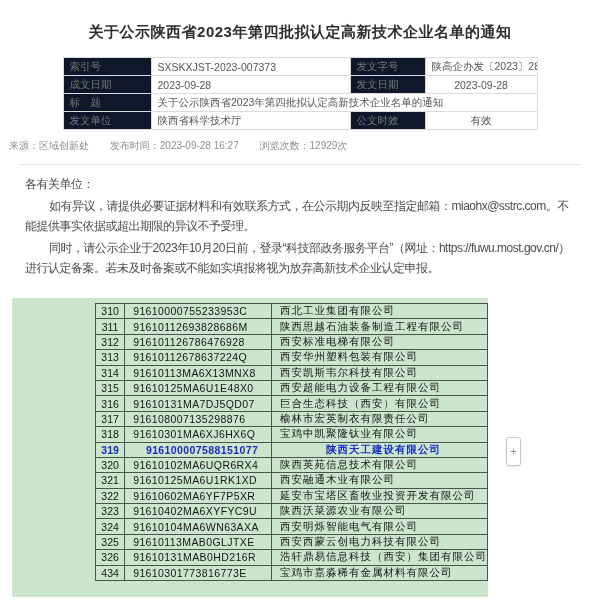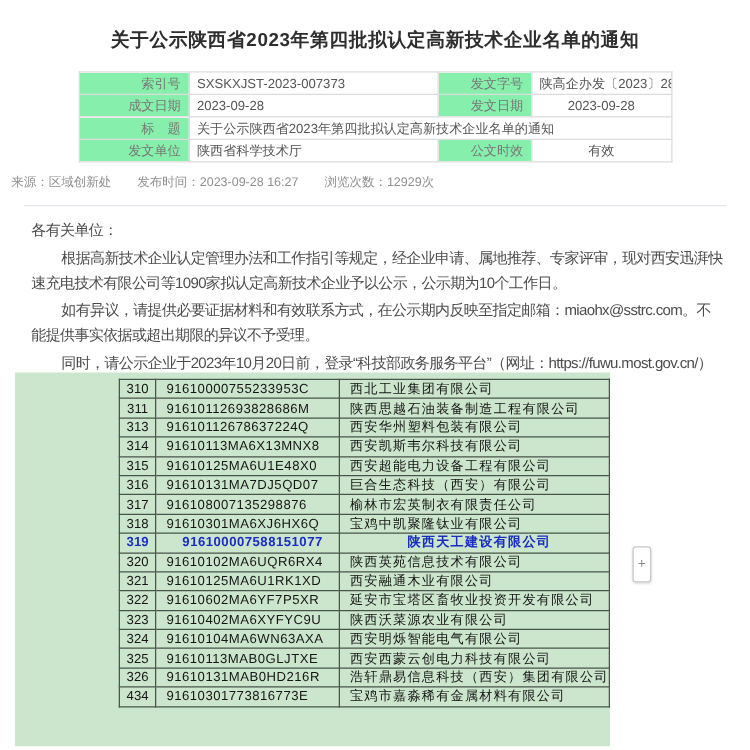--- a/index.html
+++ b/index.html
@@ -4,21 +4,21 @@
 <style>
   * { margin:0; padding:0; box-sizing:border-box; }
   html,body { width:600px; height:600px; }
   body { background:#ffffff; font-family:"Liberation Sans", sans-serif; }
   .page { position:relative; width:600px; height:600px; background:#fff; overflow:hidden; }
 
   .title { text-align:center; padding-top:23px; font-size:15px; font-weight:bold; color:#2e2e2e; letter-spacing:0.5px; }
 
   .meta { width:474px; margin:15px auto 0; border-collapse:collapse; table-layout:fixed; }
   .meta td { border:1px solid #dcdcdc; height:18px; font-size:10.5px; padding:1px 6px; color:#555; overflow:hidden; white-space:nowrap; }
-  .meta .lbl { background:#86efac; text-align:right; color:#777;margin-left:45px; }
+  .meta .lbl { background:#0f172a; text-align:left; color:#777;margin-left:45px; }
   .meta .v2 { text-align:center; }
 
   .srcline { text-align:left; margin-top:9px; font-size:10px; color:#8f8f8f; }
   .srcline span { margin:0 9px; }
 
   .divider { width:562px; margin:11px auto 0; border:none; border-top:1px solid #e6e6ee; }
 
   .bodytext { margin:9px 22px 0 25px; font-size:12px; color:#4c4c4c; line-height:20px; letter-spacing:-0.5px; }
   .salutation { margin-top:2px; }
   .para { text-indent:2em; margin-top:2px; }
@@ -77,37 +77,41 @@
   <div class="srcline">
     <span>来源：区域创新处</span>
     <span>发布时间：2023-09-28 16:27</span>
     <span>浏览次数：12929次</span>
   </div>
 
   <hr class="divider">
 
   <div class="bodytext">
     <p class="salutation">各有关单位：</p>
-    <p class="para">根据高新技术企业认定管理办法和工作指引等规定，经企业申请、属地推荐、专家评审，现对西安迅湃快速充电技术有限公司等1090家拟认定高新技术企业予以公示，公示期为10个工作日。</p>
     <p class="para">如有异议，请提供必要证据材料和有效联系方式，在公示期内反映至指定邮箱：miaohx@sstrc.com。不能提供事实依据或超出期限的异议不予受理。</p>
     <p class="para">同时，请公示企业于2023年10月20日前，登录“科技部政务服务平台”（网址：https://fuwu.most.gov.cn/）进行认定备案。若未及时备案或不能如实填报将视为放弃高新技术企业认定申报。</p>
   </div>
 
   <div class="panel">
     <table class="ent">
       <tbody>
           <tr>
         <td class="no">310</td>
         <td class="id">91610000755233953C</td>
         <td class="nm">西北工业集团有限公司</td>
       </tr>
       <tr>
         <td class="no">311</td>
         <td class="id">91610112693828686M</td>
         <td class="nm">陕西思越石油装备制造工程有限公司</td>
+      </tr>
+      <tr>
+        <td class="no">312</td>
+        <td class="id">916101126786476928</td>
+        <td class="nm">西安标准电梯有限公司</td>
       </tr>
       <tr>
         <td class="no">313</td>
         <td class="id">91610112678637224Q</td>
         <td class="nm">西安华州塑料包装有限公司</td>
       </tr>
       <tr>
         <td class="no">314</td>
         <td class="id">91610113MA6X13MNX8</td>
         <td class="nm">西安凯斯韦尔科技有限公司</td>

